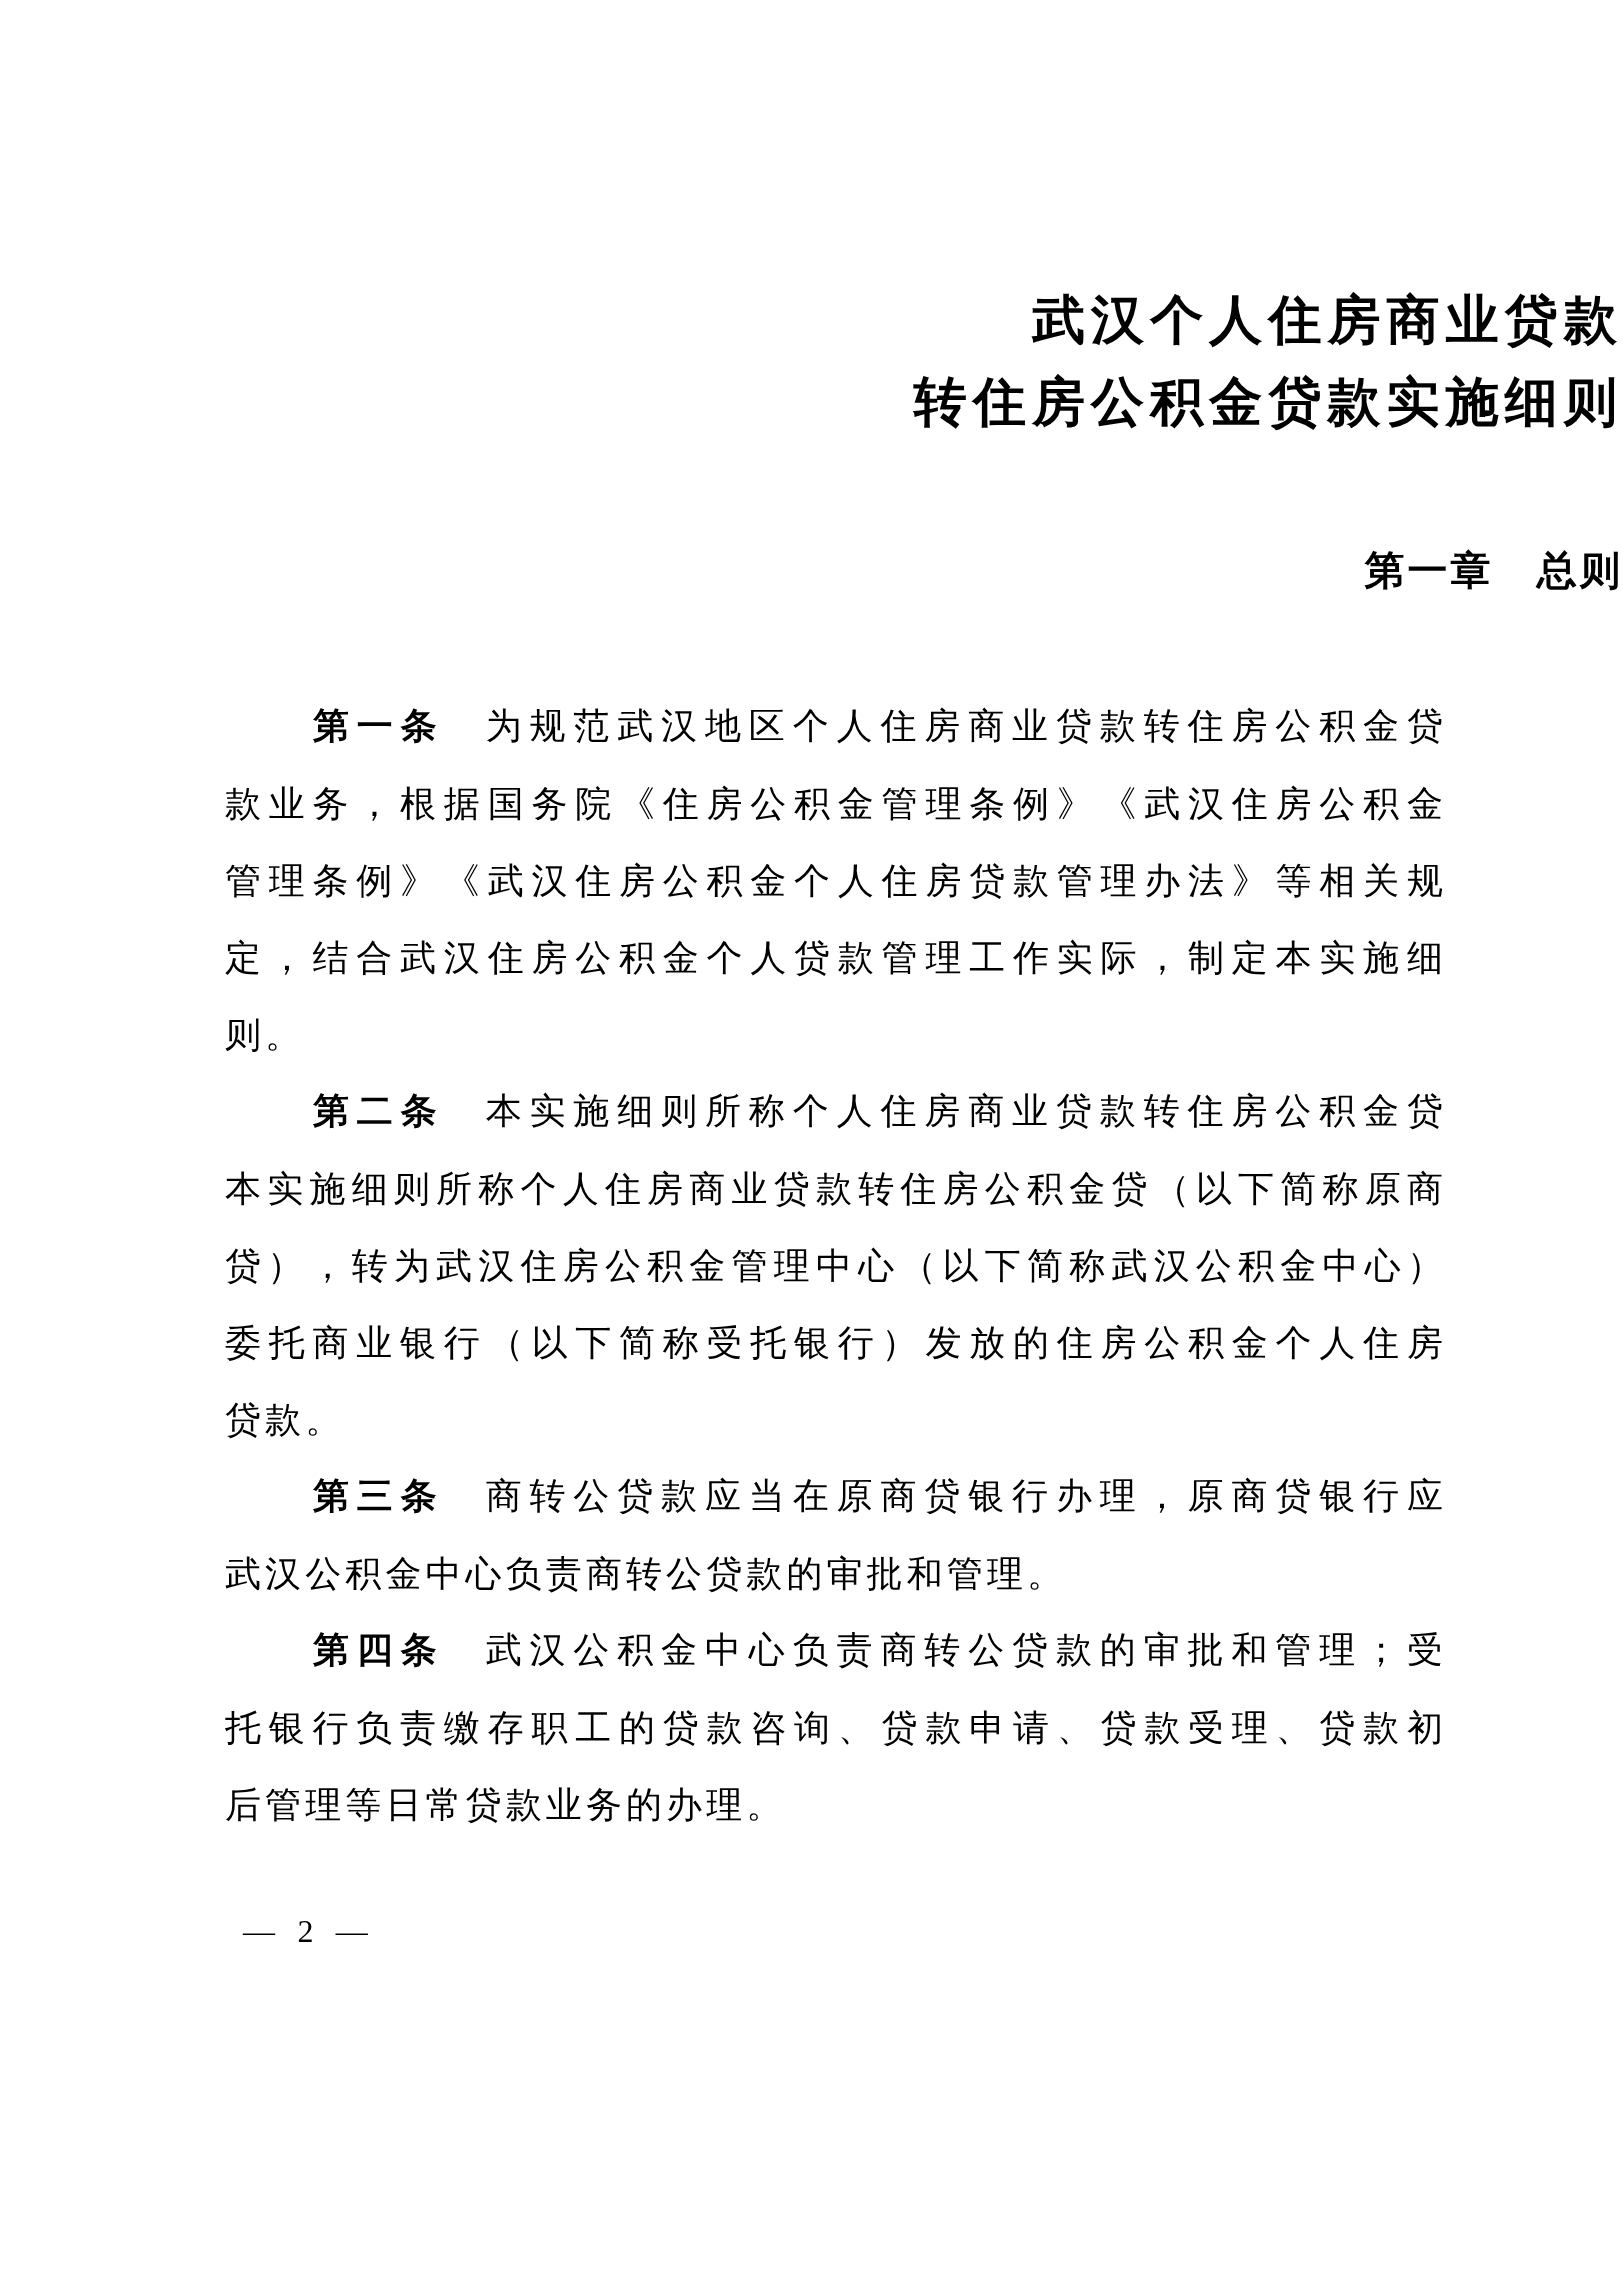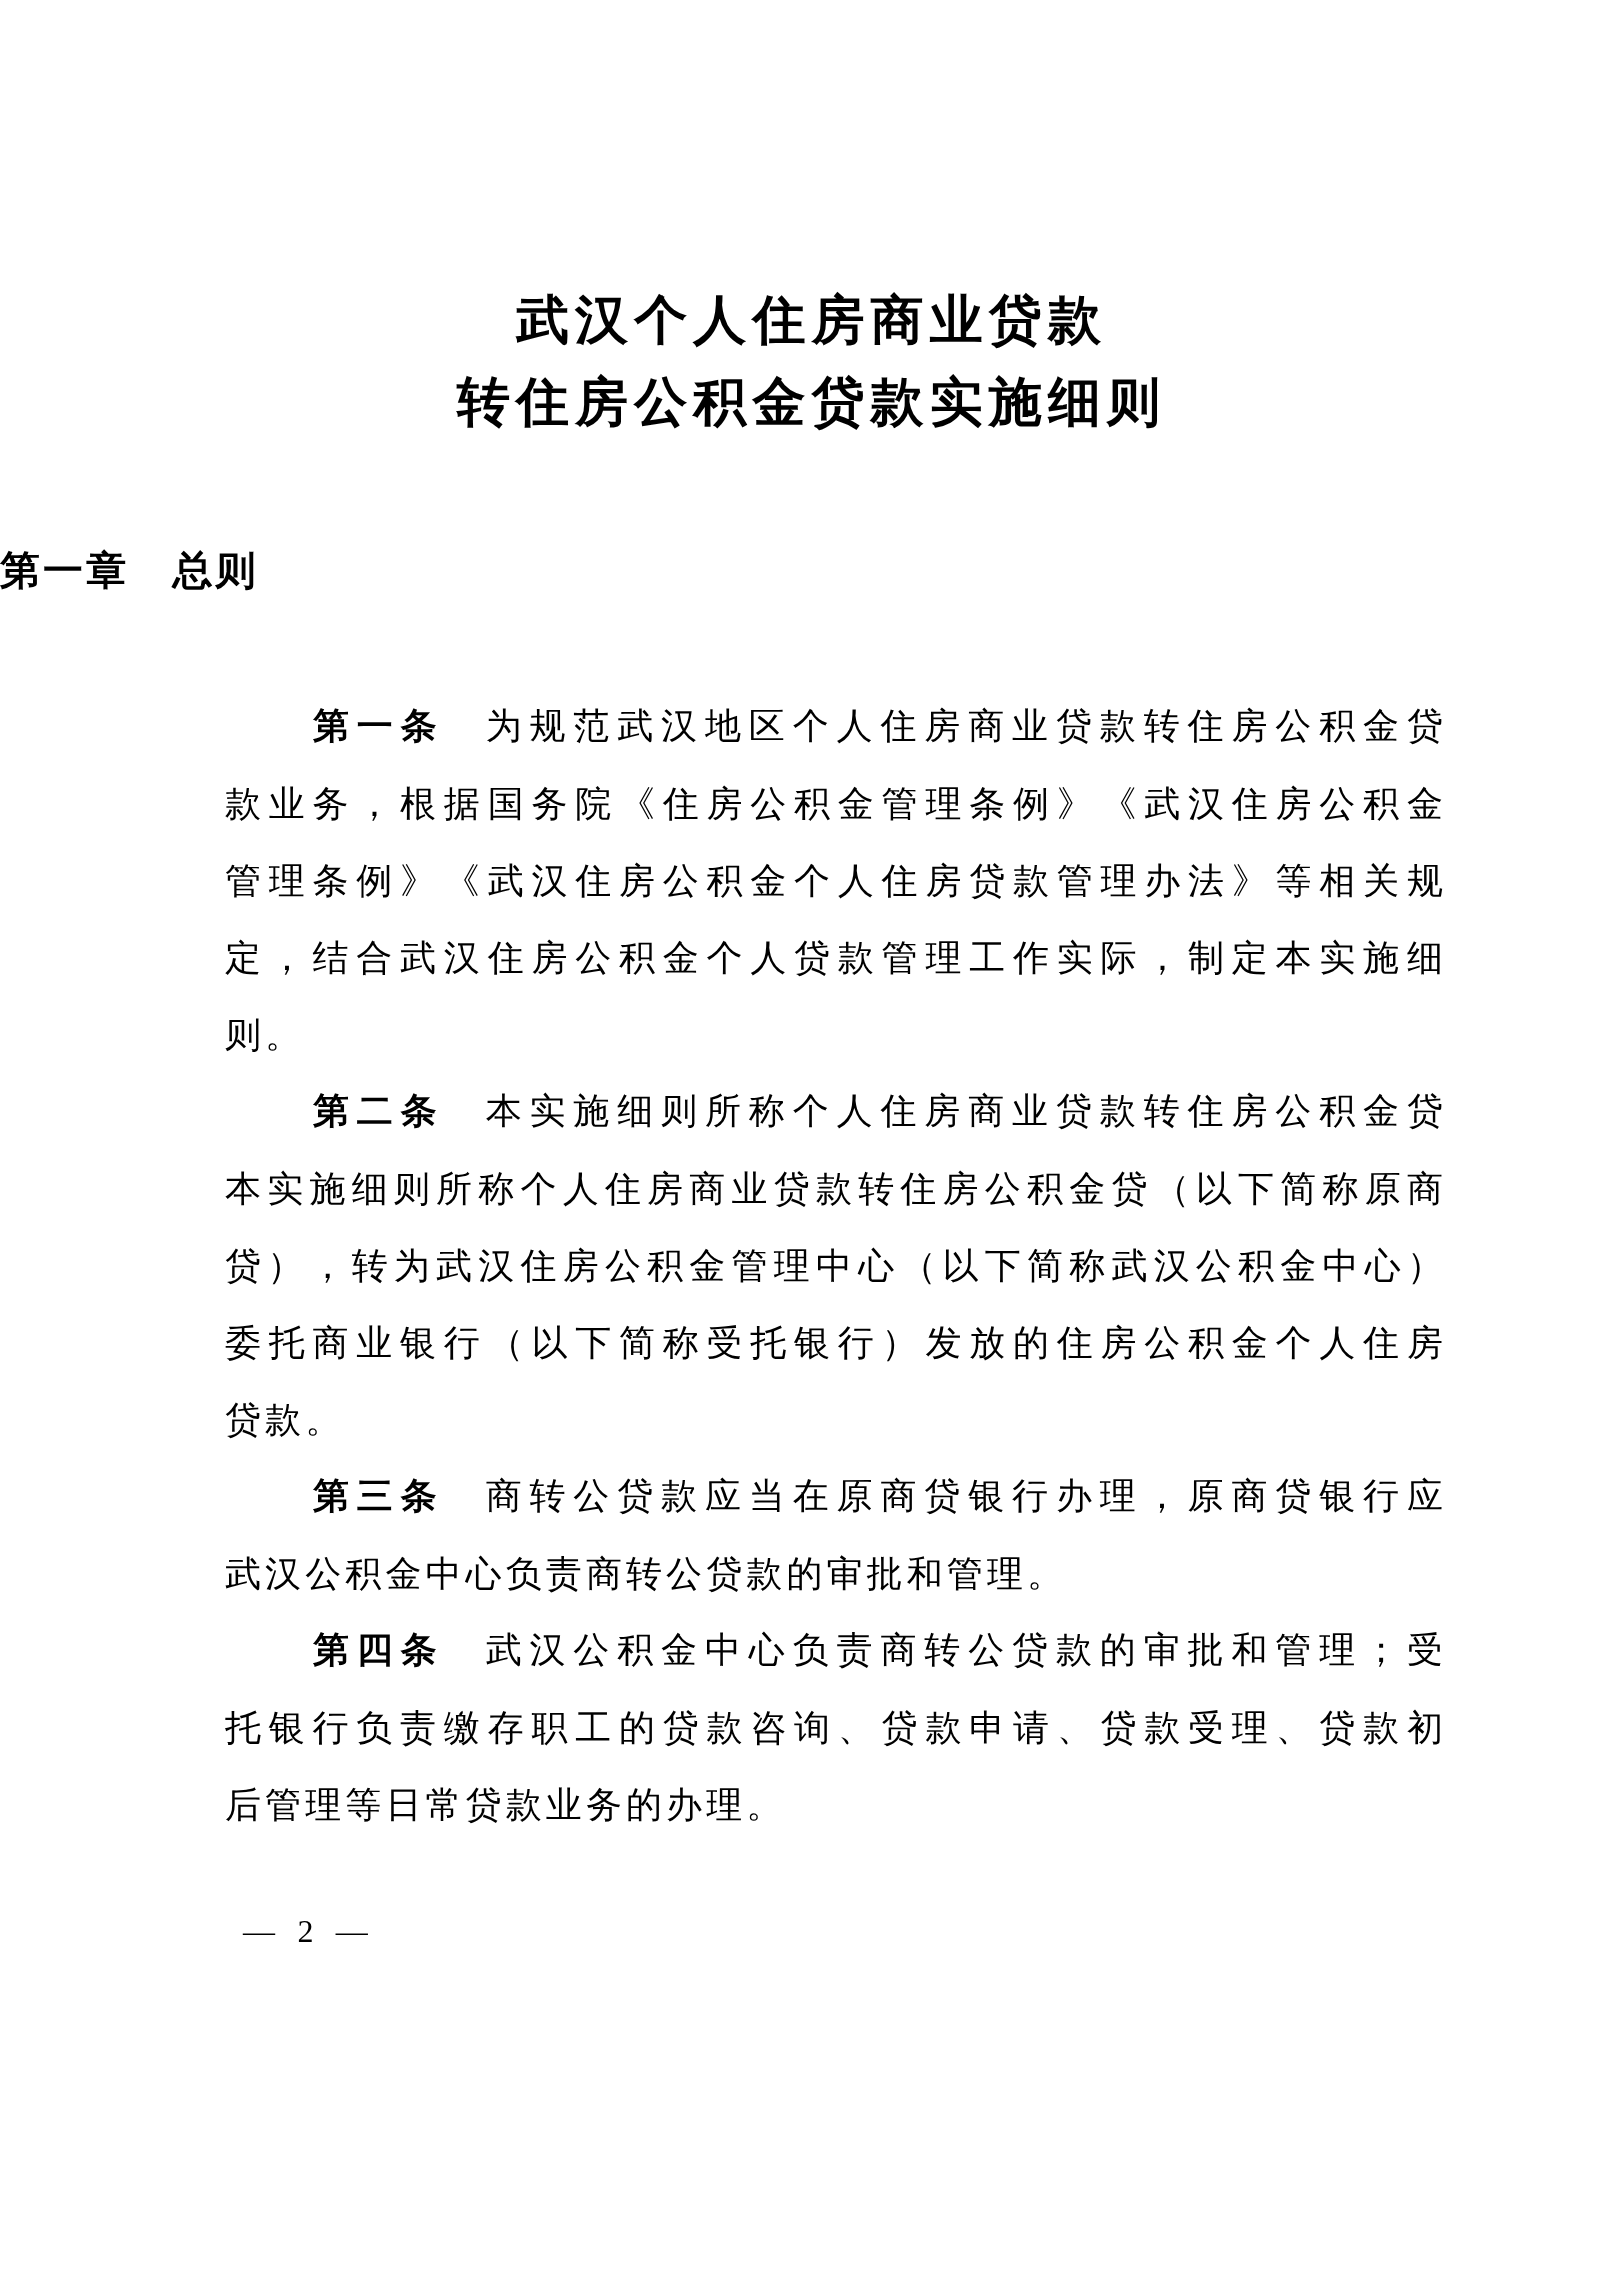--- a/index.html
+++ b/index.html
@@ -12,30 +12,30 @@
     width: 1623px;
     height: 2295px;
     background: #ffffff;
     color: #000000;
     font-family: "DejaVu Sans", sans-serif;
     overflow: hidden;
     box-sizing: border-box;
     padding-top: 279px;
   }
   .doc-title {
-    text-align: center;
+    text-align: right;
     font-weight: bold;
     font-size: 53px;
     line-height: 82px;
     letter-spacing: 6.1px;
     white-space: nowrap;
   }
   .chapter-heading {
     margin-top: 97px;
-    text-align: left;
+    text-align: right;
     font-weight: bold;
     font-size: 40px;
     line-height: 61px;
     letter-spacing: 3.1px;
     white-space: nowrap;
   }
   .body-text {
     margin-top: 87px;
     margin-left: 225px;
     width: 1222px;

